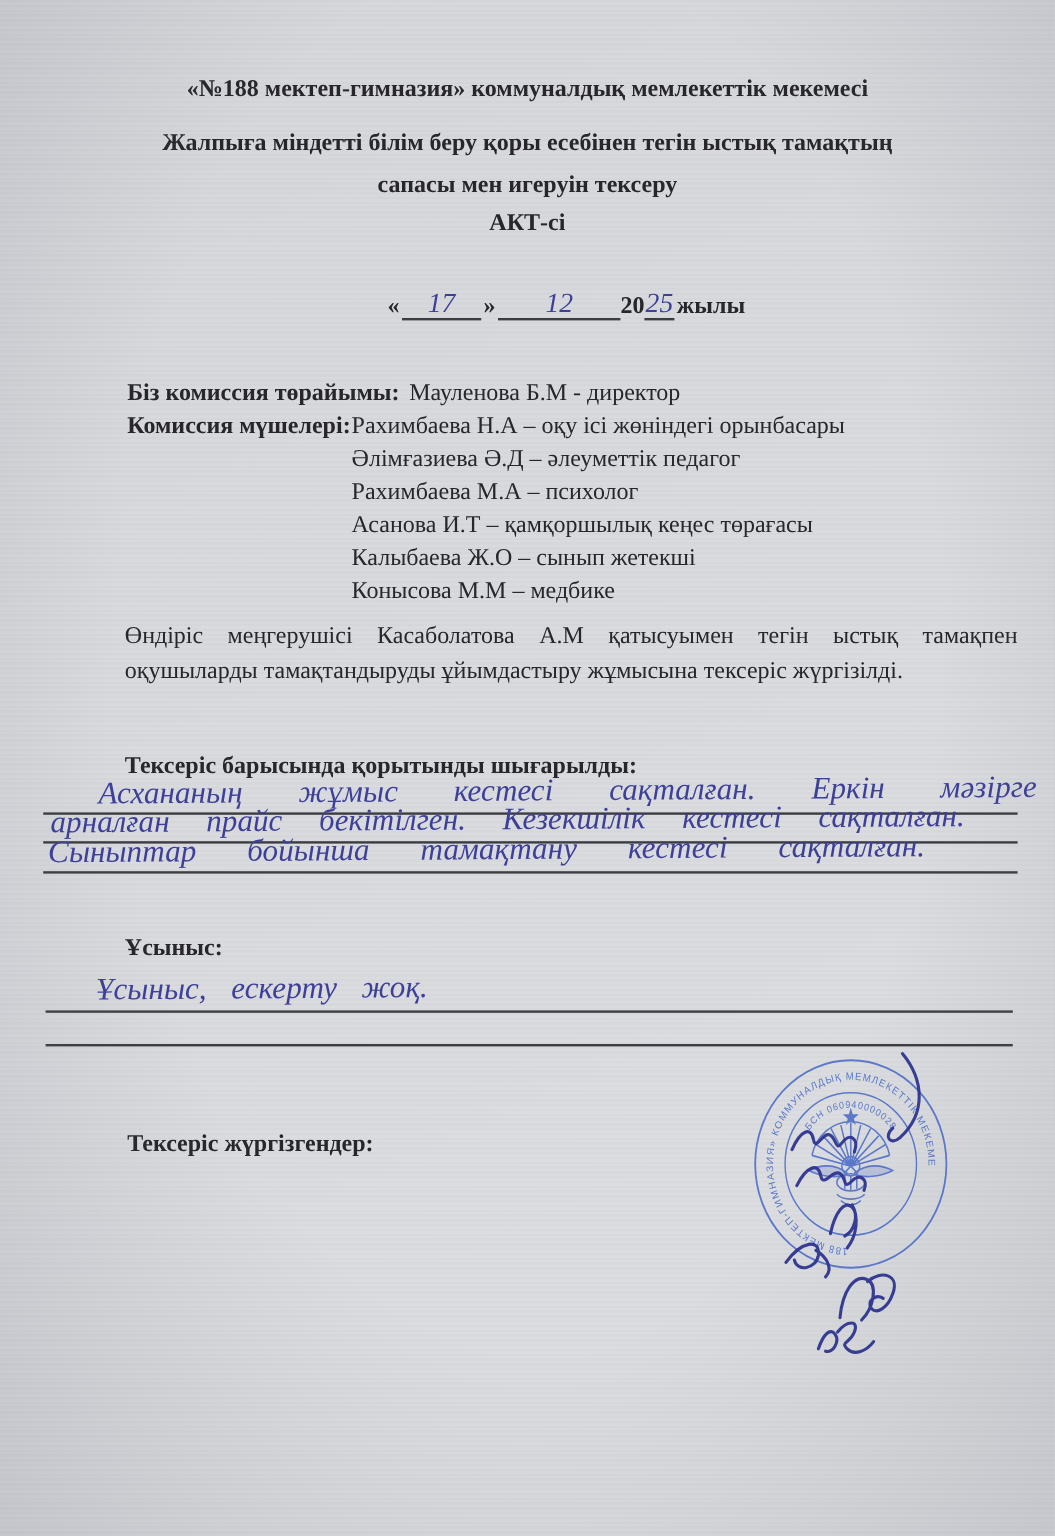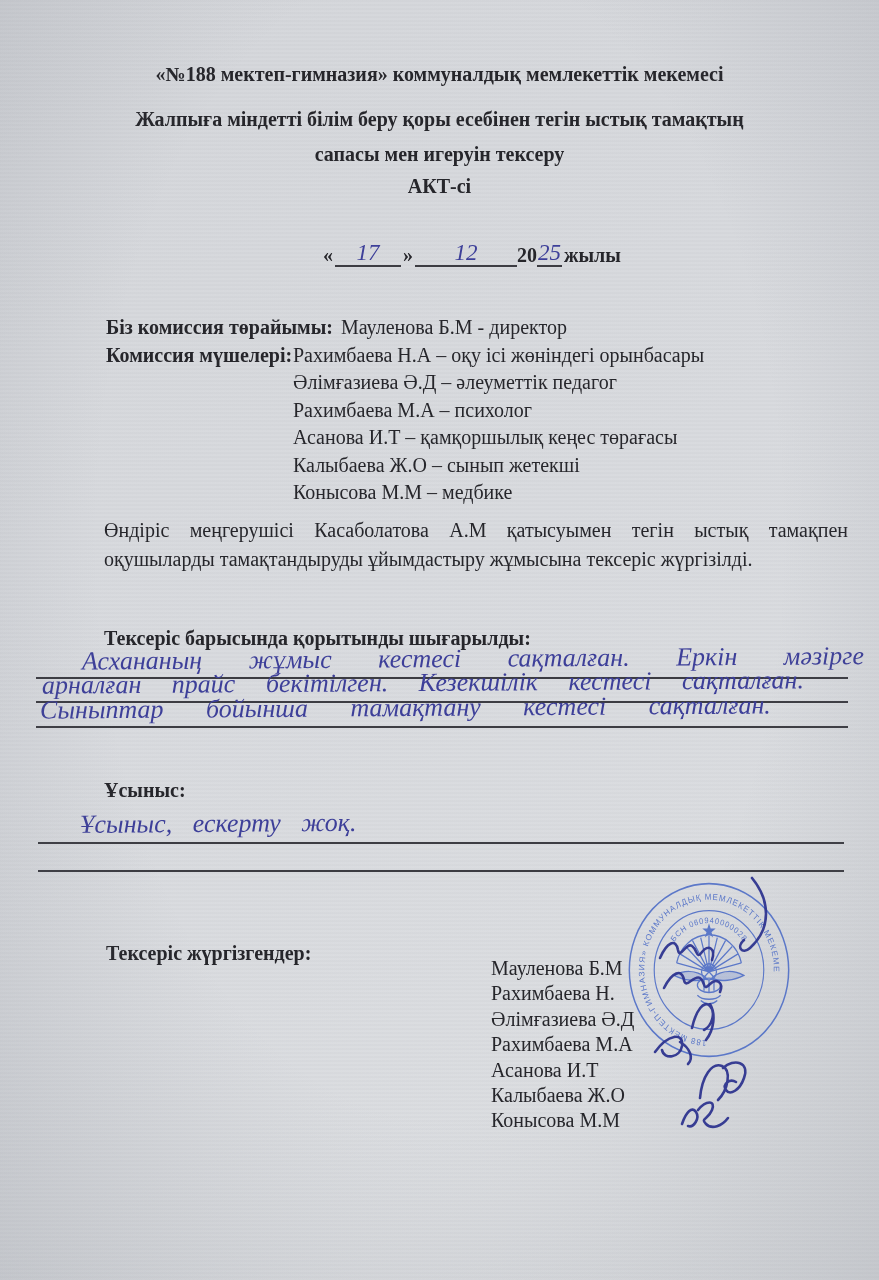--- a/index.html
+++ b/index.html
@@ -91,29 +91,20 @@
     <span class="hw" style="padding-left:4px;word-spacing:36px">Сыныптар бойынша тамақтану кестесі сақталған.</span>
   </div>
 
   <div class="h-label" style="top:779px;left:104px">Ұсыныс:</div>
   <div class="rule" style="top:806px;left:38px;width:806px">
     <span class="hw" style="padding-left:42px;word-spacing:14px">Ұсыныс, ескерту жоқ.</span>
   </div>
   <div class="blank-rule" style="top:870px;left:38px;width:806px"></div>
 
   <div class="h-label" style="top:942px;left:106px">Тексеріс жүргізгендер:</div>
-  <div class="inspectors-list">
-    <div>Мауленова Б.М</div>
-    <div>Рахимбаева Н.</div>
-    <div>Әлімғазиева Ә.Д</div>
-    <div>Рахимбаева М.А</div>
-    <div>Асанова И.Т</div>
-    <div>Калыбаева Ж.О</div>
-    <div>Конысова М.М</div>
-  </div>
 
   <svg class="stamp" viewBox="0 0 200 200" preserveAspectRatio="none">
     <g fill="none" stroke="#4b6bc6">
       <circle cx="100" cy="100" r="96" stroke-width="1.8"></circle>
       <circle cx="100" cy="100" r="66" stroke-width="1.4"></circle>
     </g>
     <defs>
       <path id="ringP" d="M 100 178 A 78 78 0 1 1 178 100"></path>
       <path id="binP" d="M 48 100 A 52 52 0 0 1 152 100"></path>
     </defs>

